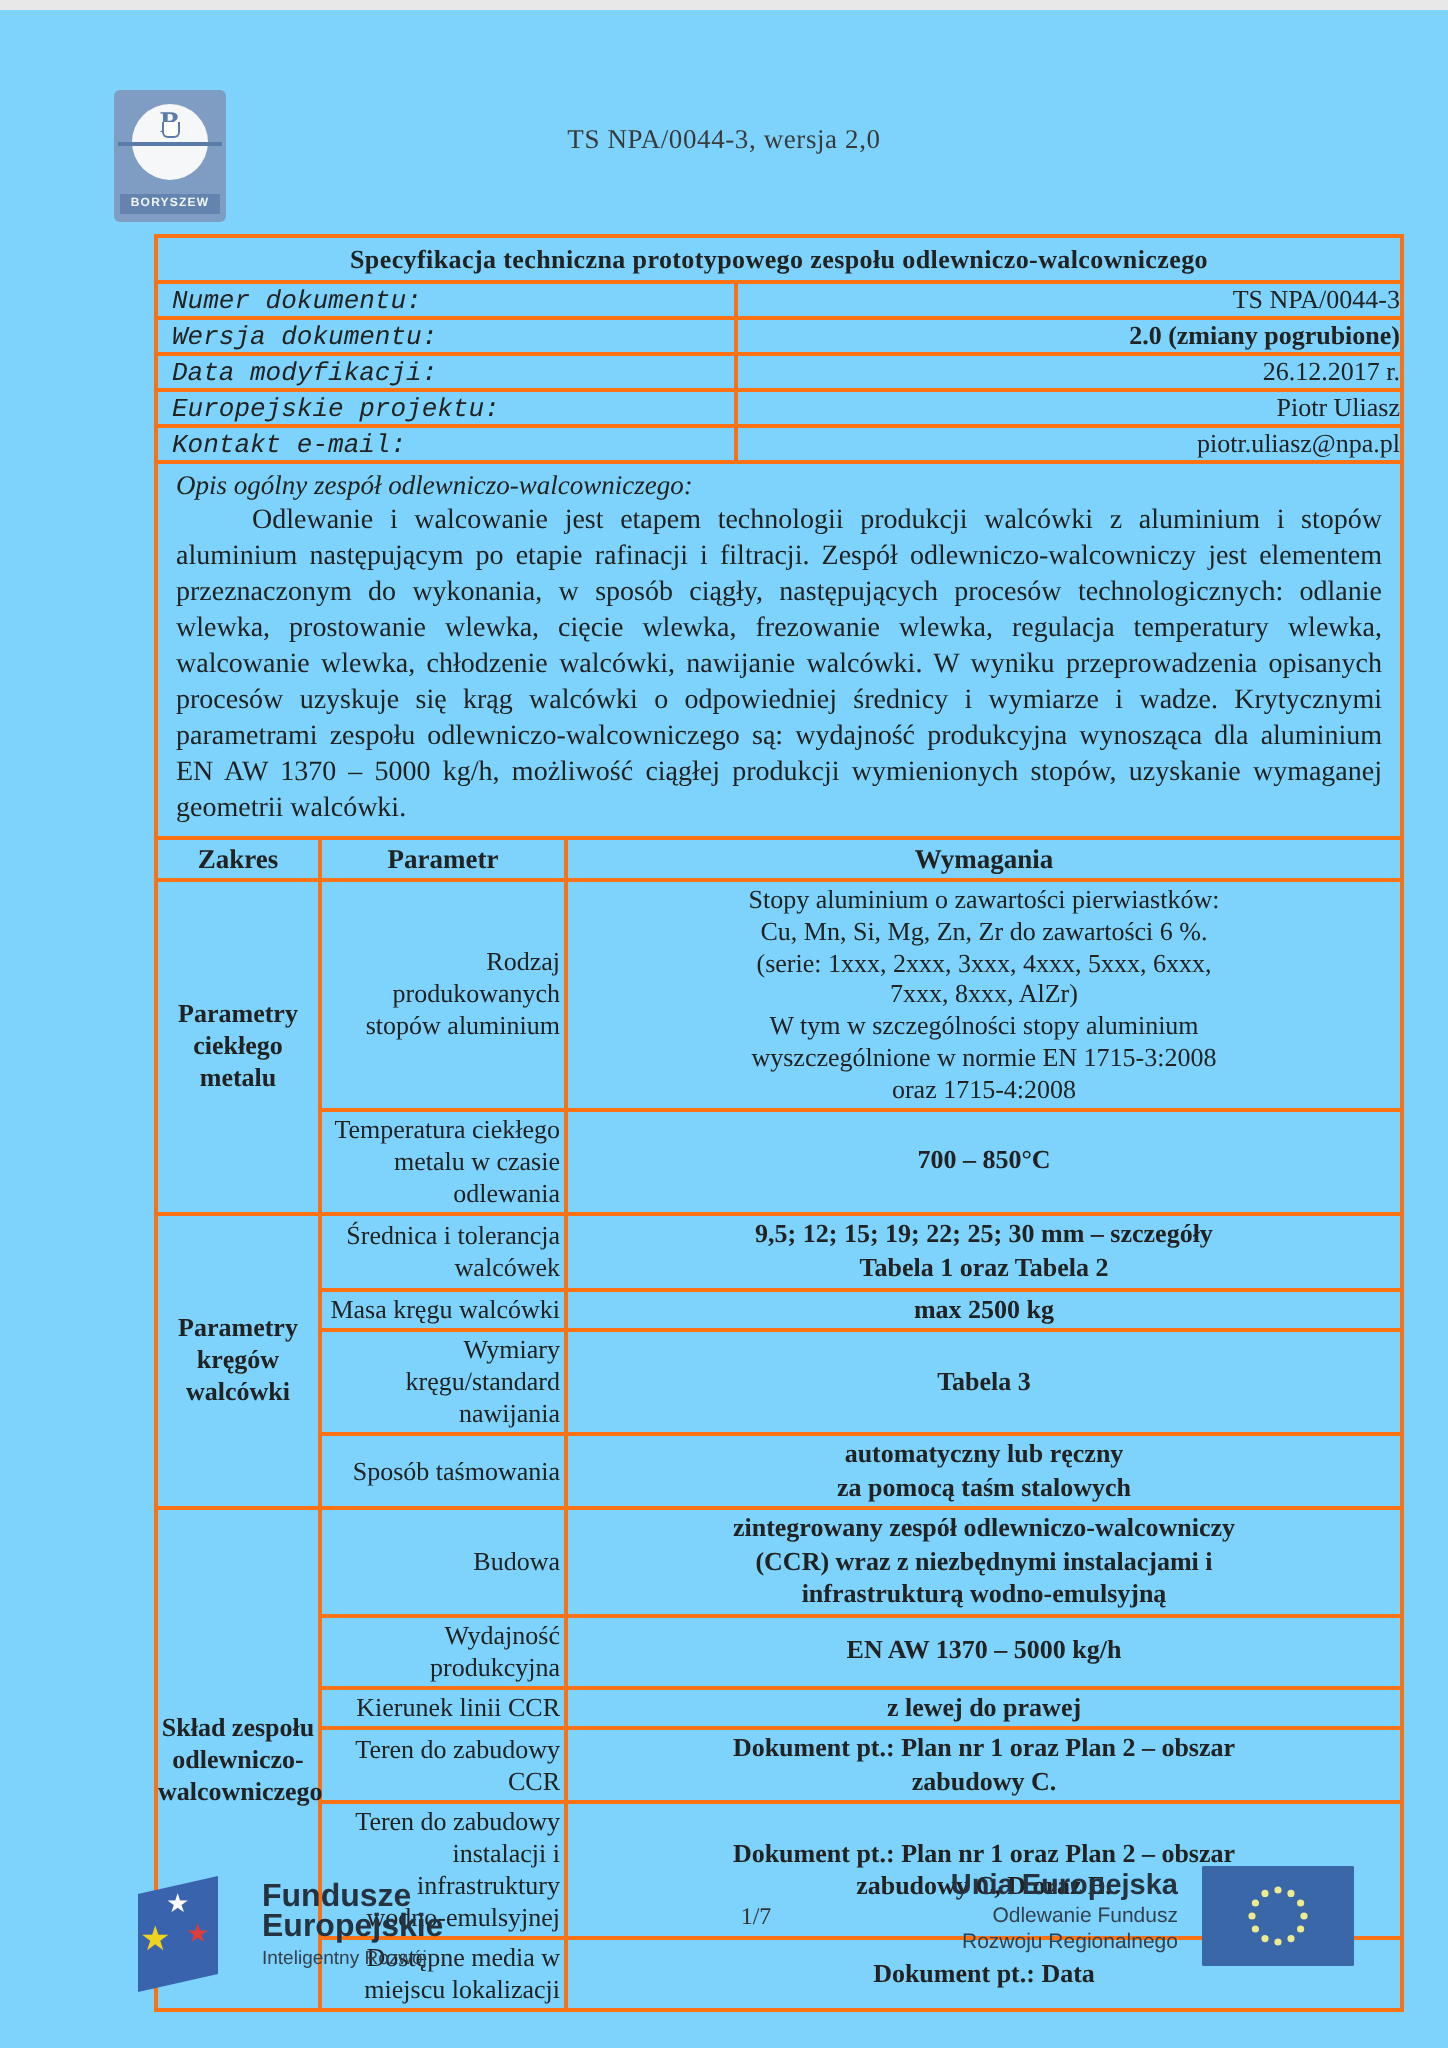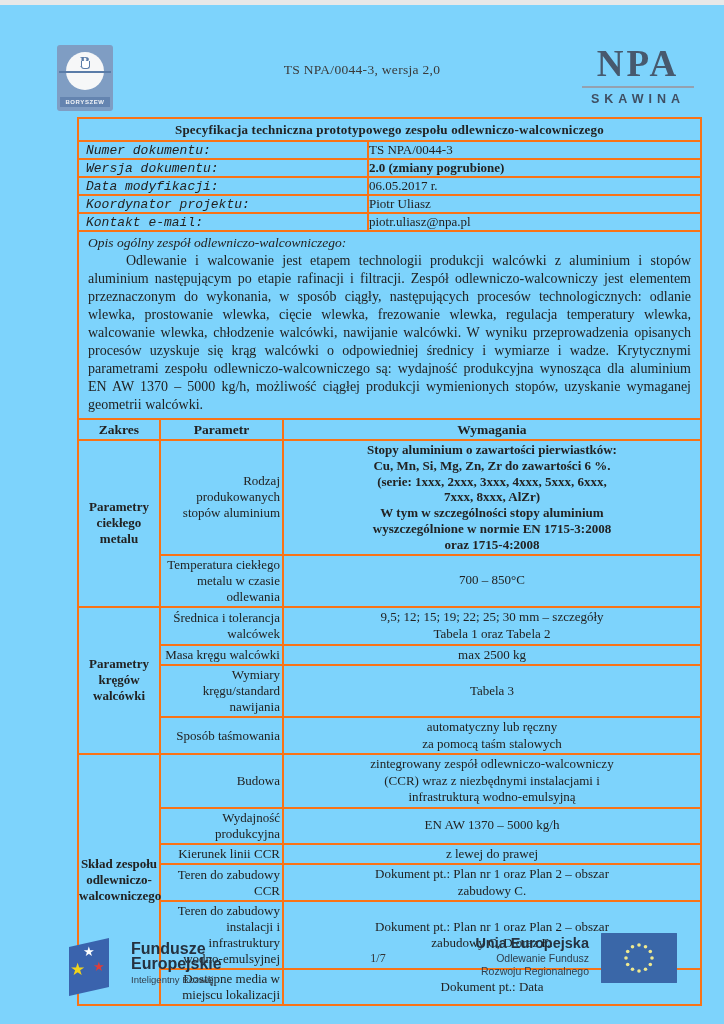--- a/index.html
+++ b/index.html
@@ -31,30 +31,30 @@
   .npa .npa-sub { font-family:"Liberation Sans",sans-serif; font-weight:bold; font-size:12.5px;
     letter-spacing:5px; color:#3f4f63; }
   
   .docbox { position:absolute; left:77px; top:112px; width:625px; }
   table.doc { width:100%; border-collapse:collapse; table-layout:fixed; }
   table.doc td, table.doc th { border:2px solid #f97316; vertical-align:middle;
     font-size:13px; color:#222; }
   .title-cell { font-size:14.5px; font-weight:bold; text-align:center; height:23px;
     letter-spacing:.2px; }
   .meta-label { font-style:italic; text-align:left; padding-left:7px; height:18px; font-size:13.5px;font-family:Liberation Mono, monospace; }
-  .meta-value { text-align:left; font-size:13.5px; }
+  .meta-value { text-align:right; font-size:13.5px; }
   .meta-value.b { font-weight:bold; }
   .opis-cell { text-align:left; padding:2px 9px 4px 9px; }
   .opis-h { font-style:italic; font-size:13.5px; line-height:18px; }
   .opis-p { font-size:14px; line-height:18px; text-align:justify; text-indent:38px; }
   table.doc th { font-weight:bold; text-align:center; height:21px; font-size:13.5px; }
   .scope { font-weight:bold; text-align:center; white-space:pre-line; line-height:16px; }
   .param { text-align:right; white-space:pre-line; line-height:16px; padding:1px 2px; }
-  .req   { text-align:center; white-space:pre-line; line-height:16.5px; padding:1px 4px; }
-  .req.bold { font-weight:bold; line-height:15.8px; }
+  .req   { text-align:center; white-space:pre-line; line-height:16.5px; padding:1px 4px;font-weight:bold; }
+  .req.bold { font-weight:normal; line-height:15.8px; }
   
   .foot { position:absolute; left:0; top:922px; width:100%; height:80px;
     font-family:"Liberation Sans",sans-serif; }
   .fe { position:absolute; left:63px; top:8px; display:flex; align-items:flex-start; }
   .fe-text { margin-left:10px; padding-top:6px; color:#253240; }
   .fe-t1 { font-size:16px; font-weight:bold; line-height:15px; }
   .fe-t2 { font-size:9.5px; margin-top:3px; color:#33404e; }
   .pagenum { position:absolute; left:16px; top:24px; width:100%; text-align:center;
     font-family:"Liberation Serif",serif; font-size:12px; color:#333; }
   .eu { position:absolute; right:47px; top:6px; display:flex; align-items:flex-start; }
@@ -72,25 +72,20 @@
     <div class="circ">
       <div class="bletter">B</div>
       <div class="cup"></div>
     </div>
     <div class="midline"></div>
     <div class="band">BORYSZEW</div>
   </div>
 
   <div class="hdr-ref">TS NPA/0044-3, wersja 2,0</div>
 
-  <div class="npa">
-    <div class="npa-word">NPA</div>
-    <div class="npa-rule"></div>
-    <div class="npa-sub">SKAWINA</div>
-  </div>
 
   <div class="docbox">
     <table class="doc">
       <colgroup>
           <col style="width:82px">
           <col style="width:123px">
           <col style="width:85px">
           <col>
         </colgroup>
 
@@ -102,24 +97,24 @@
       <tr>
         <td class="meta-label" colspan="3">Numer dokumentu:</td>
         <td class="meta-value">TS NPA/0044-3</td>
       </tr>
       <tr>
         <td class="meta-label" colspan="3">Wersja dokumentu:</td>
         <td class="meta-value b">2.0 (zmiany pogrubione)</td>
       </tr>
       <tr>
         <td class="meta-label" colspan="3">Data modyfikacji:</td>
-        <td class="meta-value">06.05.2017 r.</td>
-      </tr>
-      <tr>
-        <td class="meta-label" colspan="3">Koordynator projektu:</td>
+        <td class="meta-value">26.12.2017 r.</td>
+      </tr>
+      <tr>
+        <td class="meta-label" colspan="3">Europejskie projektu:</td>
         <td class="meta-value">Piotr Uliasz</td>
       </tr>
       <tr>
         <td class="meta-label" colspan="3">Kontakt e-mail:</td>
         <td class="meta-value">piotr.uliasz@npa.pl</td>
       </tr>
 
       <tr>
         <td class="opis-cell" colspan="4">
           <div class="opis-h">Opis ogólny zespół odlewniczo-walcowniczego:</div>

